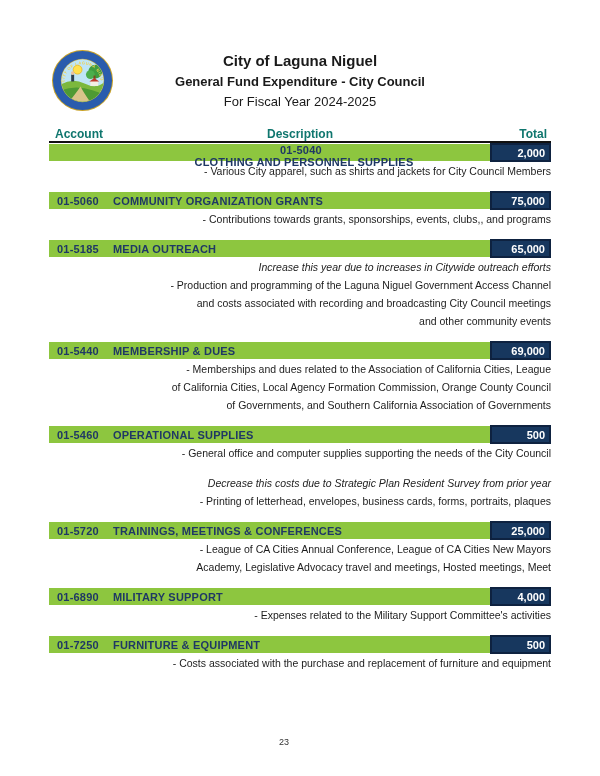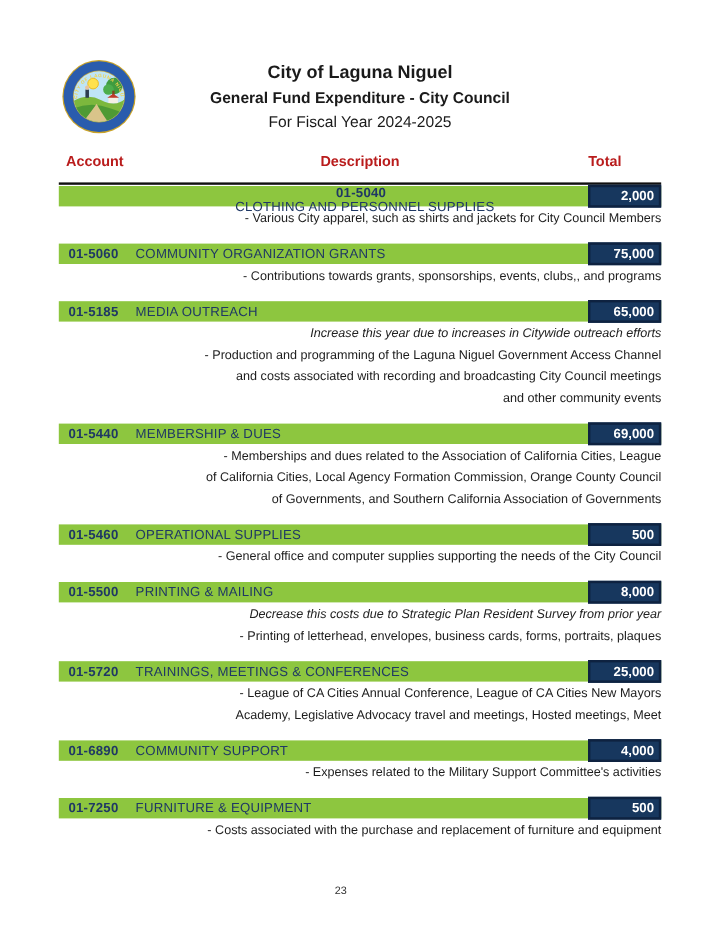--- a/index.html
+++ b/index.html
@@ -27,42 +27,42 @@
     text-align:center;color:#1a1a1a;
   }
   .title-main{font-size:15px;font-weight:bold;line-height:21px;}
   .title-sub{font-size:13px;font-weight:bold;line-height:21px;}
   .title-fy{font-size:13px;font-weight:normal;line-height:19px;}
   .content{
     position:absolute;top:127px;left:49px;width:502px;
   }
   .thead{
     display:flex;align-items:flex-end;
-    font-size:12px;font-weight:bold;color:#b91c1c;
-    padding-bottom:11px;
+    font-size:12px;font-weight:bold;color:#0f766e;
+    padding-bottom:0;
     border-bottom:2px solid #111;
   }
   .th-account{width:90px;text-align:left;padding-left:6px;}
   .th-desc{flex:1;text-align:center;}
-  .th-total{width:90px;text-align:center;padding-right:4px;}
+  .th-total{width:90px;text-align:right;padding-right:4px;}
   .sections{margin-top:1px;}
   .acct-section{margin-bottom:12px;}
   .acct-section:first-child .bar{margin-top:1px;flex-direction:column;}
   .bar{
     height:17px;background:var(--bar-green);
     display:flex;align-items:center;position:relative;
     margin-bottom:1px;
   }
   .code{
     margin-left:8px;width:48px;
     font-size:11px;font-weight:bold;color:var(--bar-text);
     letter-spacing:0.2px;
   }
   .bar-title{
-    margin-left:8px;font-size:11px;font-weight:normal;color:var(--bar-text);
+    margin-left:8px;font-size:11px;font-weight:bold;color:var(--bar-text);
     letter-spacing:0.2px;white-space:nowrap;
   }
   .total{
     position:absolute;right:0;top:-1px;height:19px;width:61px;
     background:var(--total-box-navy);
     border:2px solid var(--total-box-border);
     color:#ffffff;font-size:11px;font-weight:bold;
     display:flex;align-items:center;justify-content:flex-end;
     padding-right:4px;
   }
@@ -178,25 +178,20 @@
       <span class="code">01-5460</span>
       <span class="bar-title">OPERATIONAL SUPPLIES</span>
       <span class="total">500</span>
     </div>
     <div class="details">
           <div class="line item">- General office and computer supplies supporting the needs of the City Council</div>
         </div>
   </div>
 
   <div class="acct-section">
-    <div class="bar">
-      <span class="code">01-5500</span>
-      <span class="bar-title">PRINTING &amp; MAILING</span>
-      <span class="total">8,000</span>
-    </div>
     <div class="details">
           <div class="line note">Decrease this costs due to Strategic Plan Resident Survey from prior year</div>
           <div class="line item">- Printing of letterhead, envelopes, business cards, forms, portraits, plaques</div>
         </div>
   </div>
 
   <div class="acct-section">
     <div class="bar">
       <span class="code">01-5720</span>
       <span class="bar-title">TRAININGS, MEETINGS &amp; CONFERENCES</span>
@@ -204,21 +199,21 @@
     </div>
     <div class="details">
           <div class="line item">- League of CA Cities Annual Conference, League of CA Cities New Mayors</div>
           <div class="line cont">Academy, Legislative Advocacy travel and meetings, Hosted meetings, Meet</div>
         </div>
   </div>
 
   <div class="acct-section">
     <div class="bar">
       <span class="code">01-6890</span>
-      <span class="bar-title">COMMUNITY SUPPORT</span>
+      <span class="bar-title">MILITARY SUPPORT</span>
       <span class="total">4,000</span>
     </div>
     <div class="details">
           <div class="line item">- Expenses related to the Military Support Committee's activities</div>
         </div>
   </div>
 
   <div class="acct-section">
     <div class="bar">
       <span class="code">01-7250</span>

